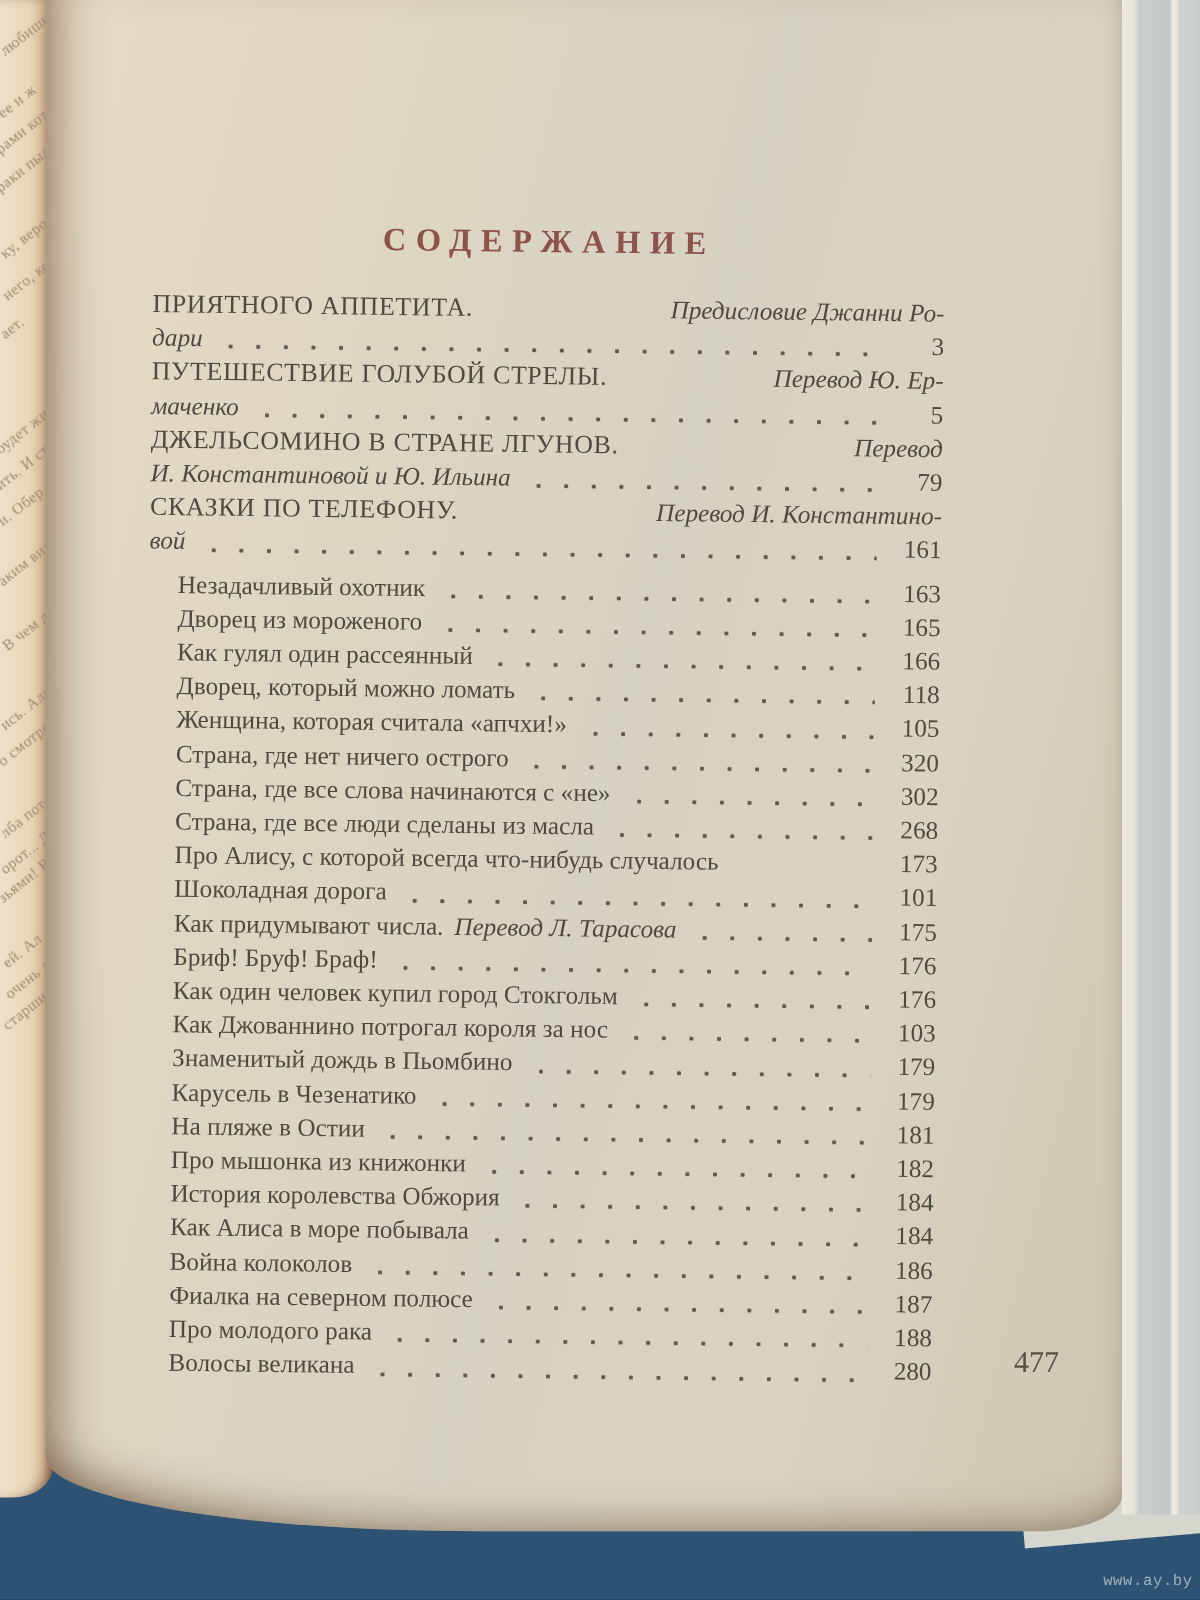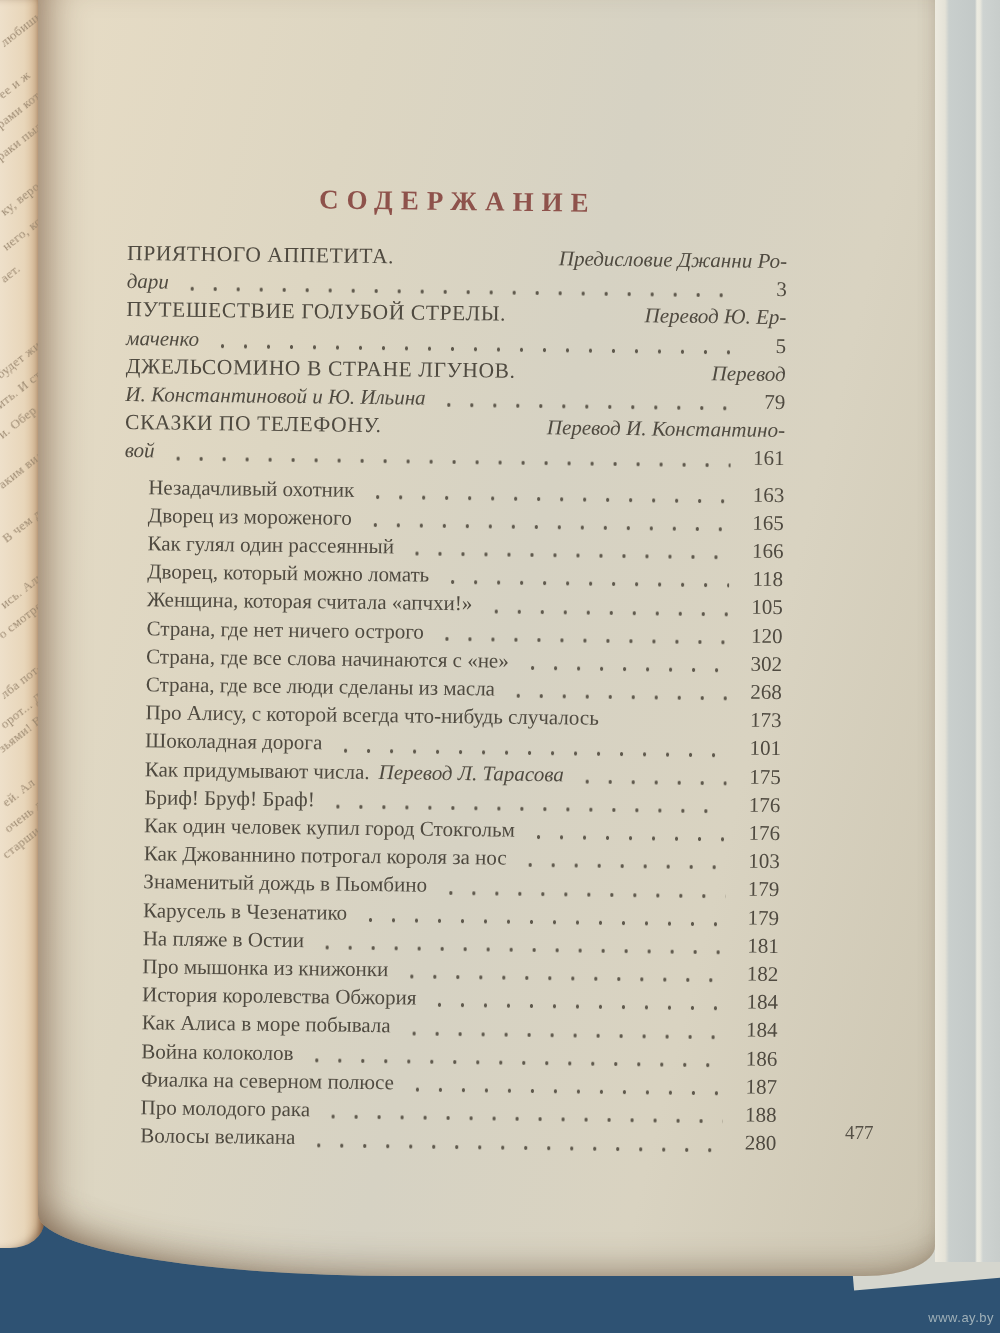--- a/index.html
+++ b/index.html
@@ -46,22 +46,22 @@
   .mid{margin-left:9px;white-space:nowrap;}
   .txt{white-space:nowrap;}
   .grow{flex:1 1 auto;}
   .dots{flex:1 1 auto;align-self:flex-end;height:9px;margin:0 8px 4px 12px;min-width:14px;
         background-image:radial-gradient(circle, rgba(82,76,64,.9) 1.6px, transparent 2px);
         background-size:23px 6px;background-repeat:repeat-x;background-position:left bottom;}
   .num{min-width:46px;text-align:right;white-space:nowrap;}
   .stories{margin-top:8px;}
   .stories .row{padding-left:24px;}
 
-  .folio{position:absolute;left:807px;top:1134px;font-size:19px;color:#555046;}
-  .watermark{position:absolute;right:6px;bottom:8px;font-family:Liberation Sans, sans-serif;
+  .folio{position:absolute;left:807px;top:1134px;font-size:25px;color:#555046;}
+  .watermark{position:absolute;right:6px;bottom:8px;font-family:Liberation Mono, monospace;
              font-size:13px;color:#9fb0b8;letter-spacing:.5px;}
 </style>
 </head>
 <body>
 
 <div class="photo">
   <div class="deck-edge"></div>
   <div class="page-stack"></div>
 
   <div class="prev-page">
@@ -150,21 +150,21 @@
             <span class="num">118</span>
           </div>
           <div class="row">
             <span class="txt">Женщина, которая считала «апчхи!»</span>
             <span class="dots"></span>
             <span class="num">105</span>
           </div>
           <div class="row">
             <span class="txt">Страна, где нет ничего острого</span>
             <span class="dots"></span>
-            <span class="num">120</span>
+            <span class="num">320</span>
           </div>
           <div class="row">
             <span class="txt">Страна, где все слова начинаются с «не»</span>
             <span class="dots"></span>
             <span class="num">302</span>
           </div>
           <div class="row">
             <span class="txt">Страна, где все люди сделаны из масла</span>
             <span class="dots"></span>
             <span class="num">268</span>

